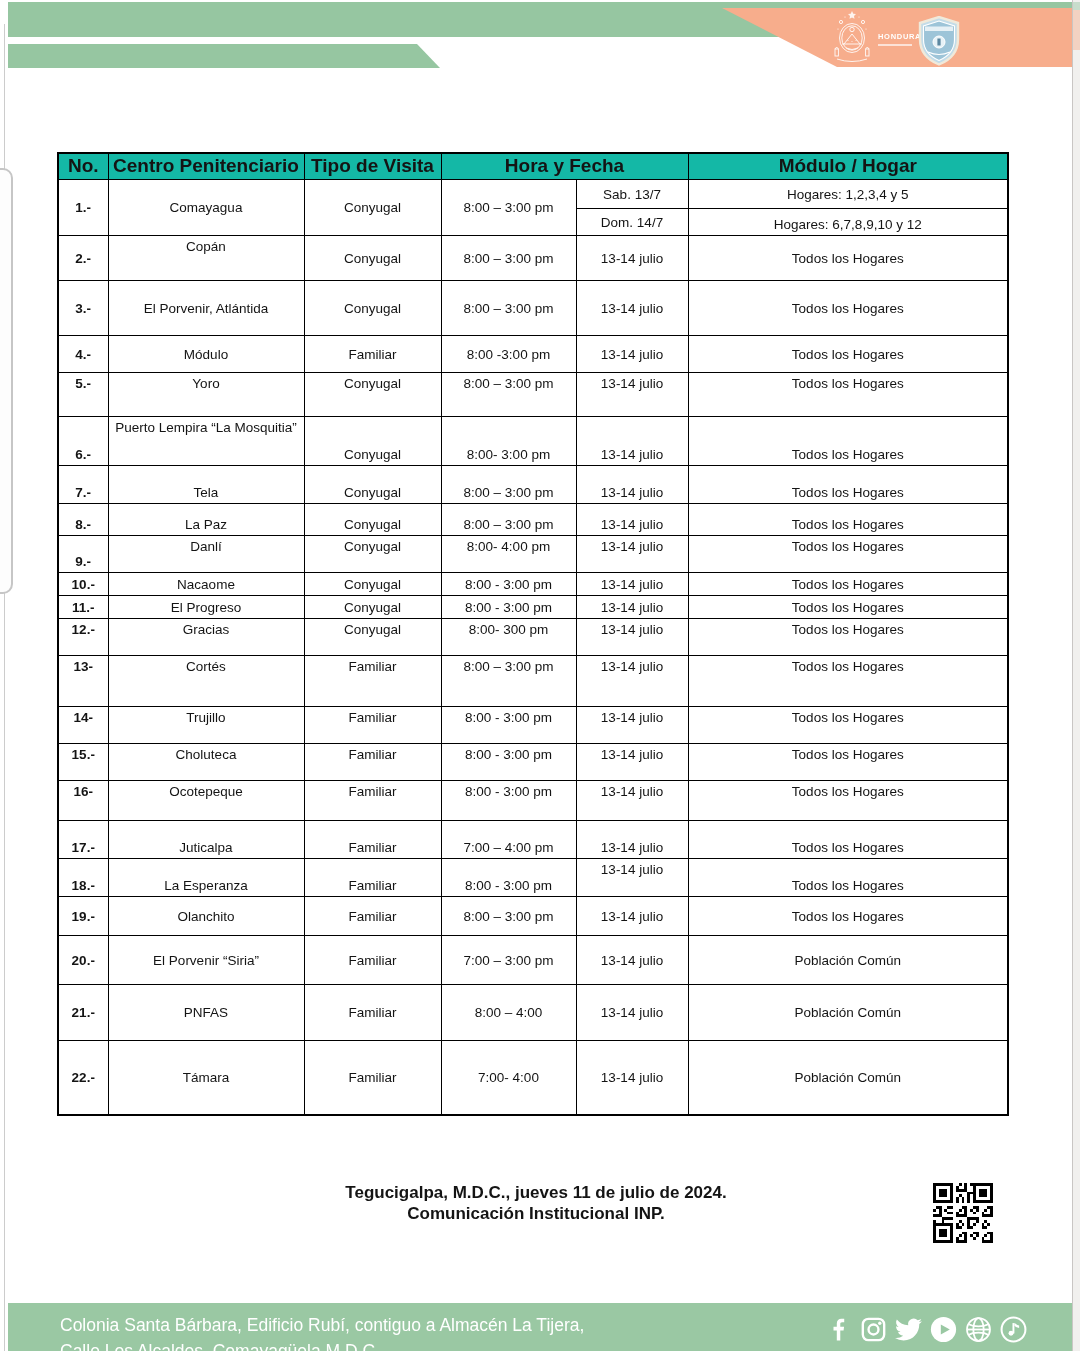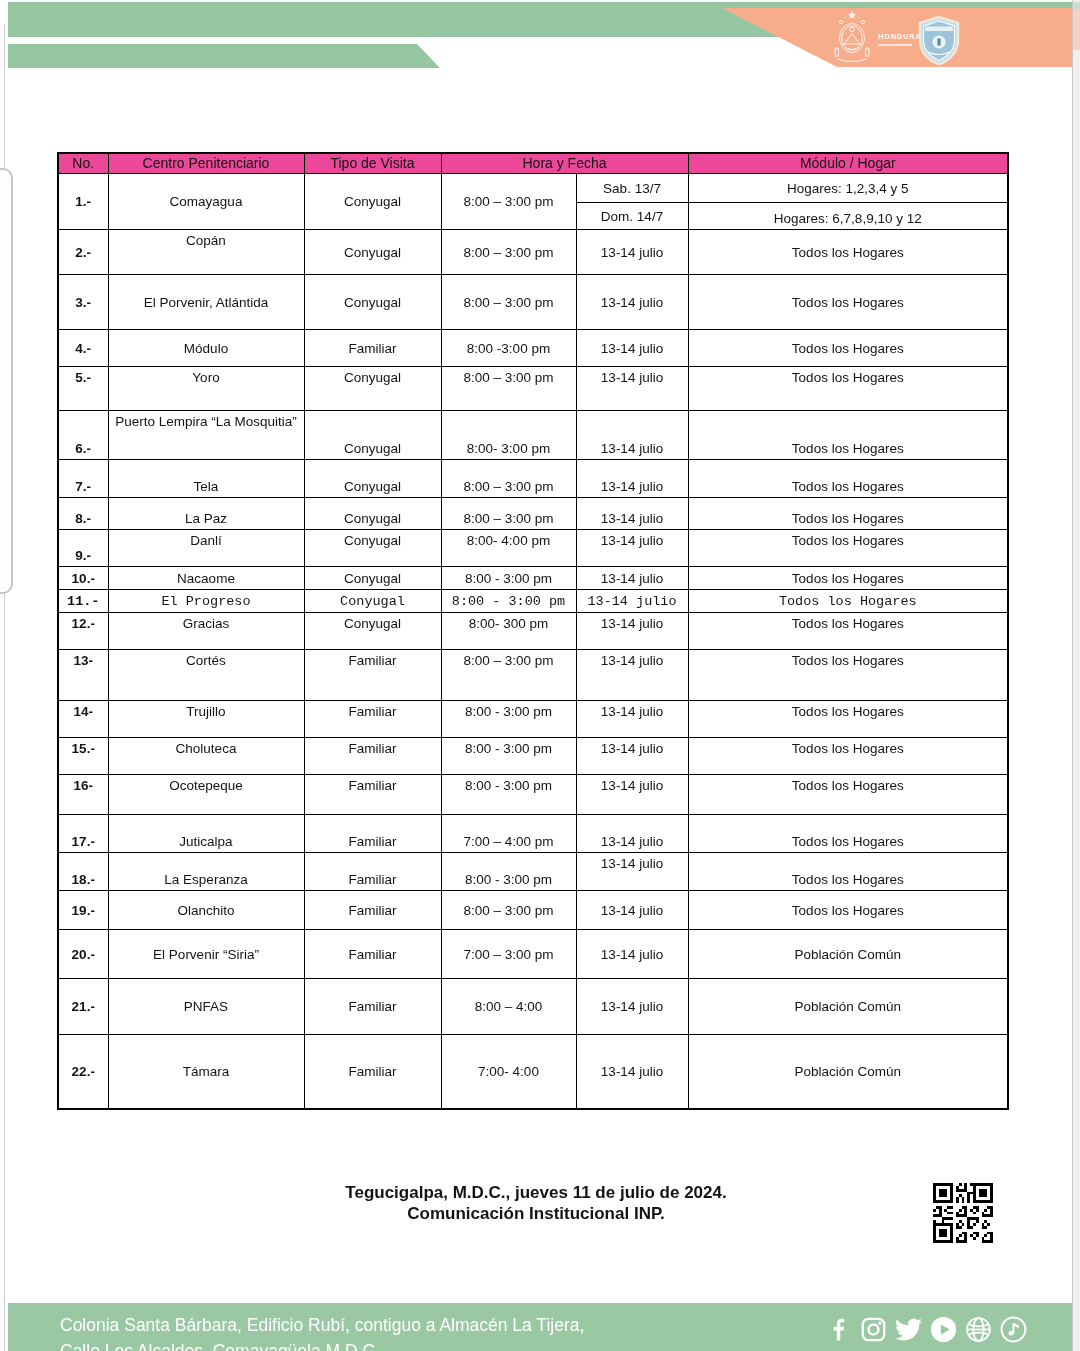--- a/index.html
+++ b/index.html
@@ -28,22 +28,22 @@
   .right-strip .tint-green{position:absolute;left:0;top:2px;width:100%;height:8px;background:rgba(150,198,161,.45);}
   .right-strip .tint-salmon{position:absolute;left:0;top:10px;width:100%;height:40px;background:rgba(247,173,140,.45);}
 
   
   .doc-title{position:absolute;left:0;top:108px;width:1072px;text-align:center;
              font-size:17px;font-weight:bold;color:#111;z-index:2;margin-top:44px;}
 
   
   table.sched{position:absolute;left:57px;top:152px;width:950px;border-collapse:collapse;
               table-layout:fixed;border:2px solid #000;z-index:2;}
-  table.sched th{border:1.4px solid #000;border-bottom:none;font-size:14px;font-weight:normal;
-                 padding:1px 0 2px;background:#ec4899;}
+  table.sched th{border:1.4px solid #000;border-bottom:none;font-size:19px;font-weight:bold;
+                 padding:1px 0 2px;background:#14b8a6;}
   table.sched td{border:1.4px solid #000;font-size:13.5px;text-align:center;padding:0 2px;
                  overflow:hidden;background:#fff;}
   td.c-no{text-align:left;padding-left:6px;font-weight:bold;}
   .vt{vertical-align:top;padding-top:3px !important;}
   .vm{vertical-align:middle;}
   .vb{vertical-align:bottom;padding-bottom:3px !important;}
   td.thick{border-left:3px solid #000;}
   td.nt{border-top:none;}
   td.nb{border-bottom:none;}
 
@@ -209,21 +209,21 @@
           <td class="vt">Todos los Hogares</td>
         </tr>
         <tr style="height: 23px;">
           <td class="c-no vm">10.-</td>
           <td class="vm">Nacaome</td>
           <td class="vm">Conyugal</td>
           <td class="vm">8:00 - 3:00 pm</td>
           <td class="vm">13-14 julio</td>
           <td class="vm">Todos los Hogares</td>
         </tr>
-        <tr style="height: 23px; font-family: Liberation Mono, monospace;">
+        <tr style="height: 23px;">
           <td class="c-no vm">11.-</td>
           <td class="vm">El Progreso</td>
           <td class="vm">Conyugal</td>
           <td class="vm">8:00 - 3:00 pm</td>
           <td class="vm">13-14 julio</td>
           <td class="vm">Todos los Hogares</td>
         </tr>
         <tr style="height: 37px;">
           <td class="c-no vt">12.-</td>
           <td class="vt">Gracias</td>

